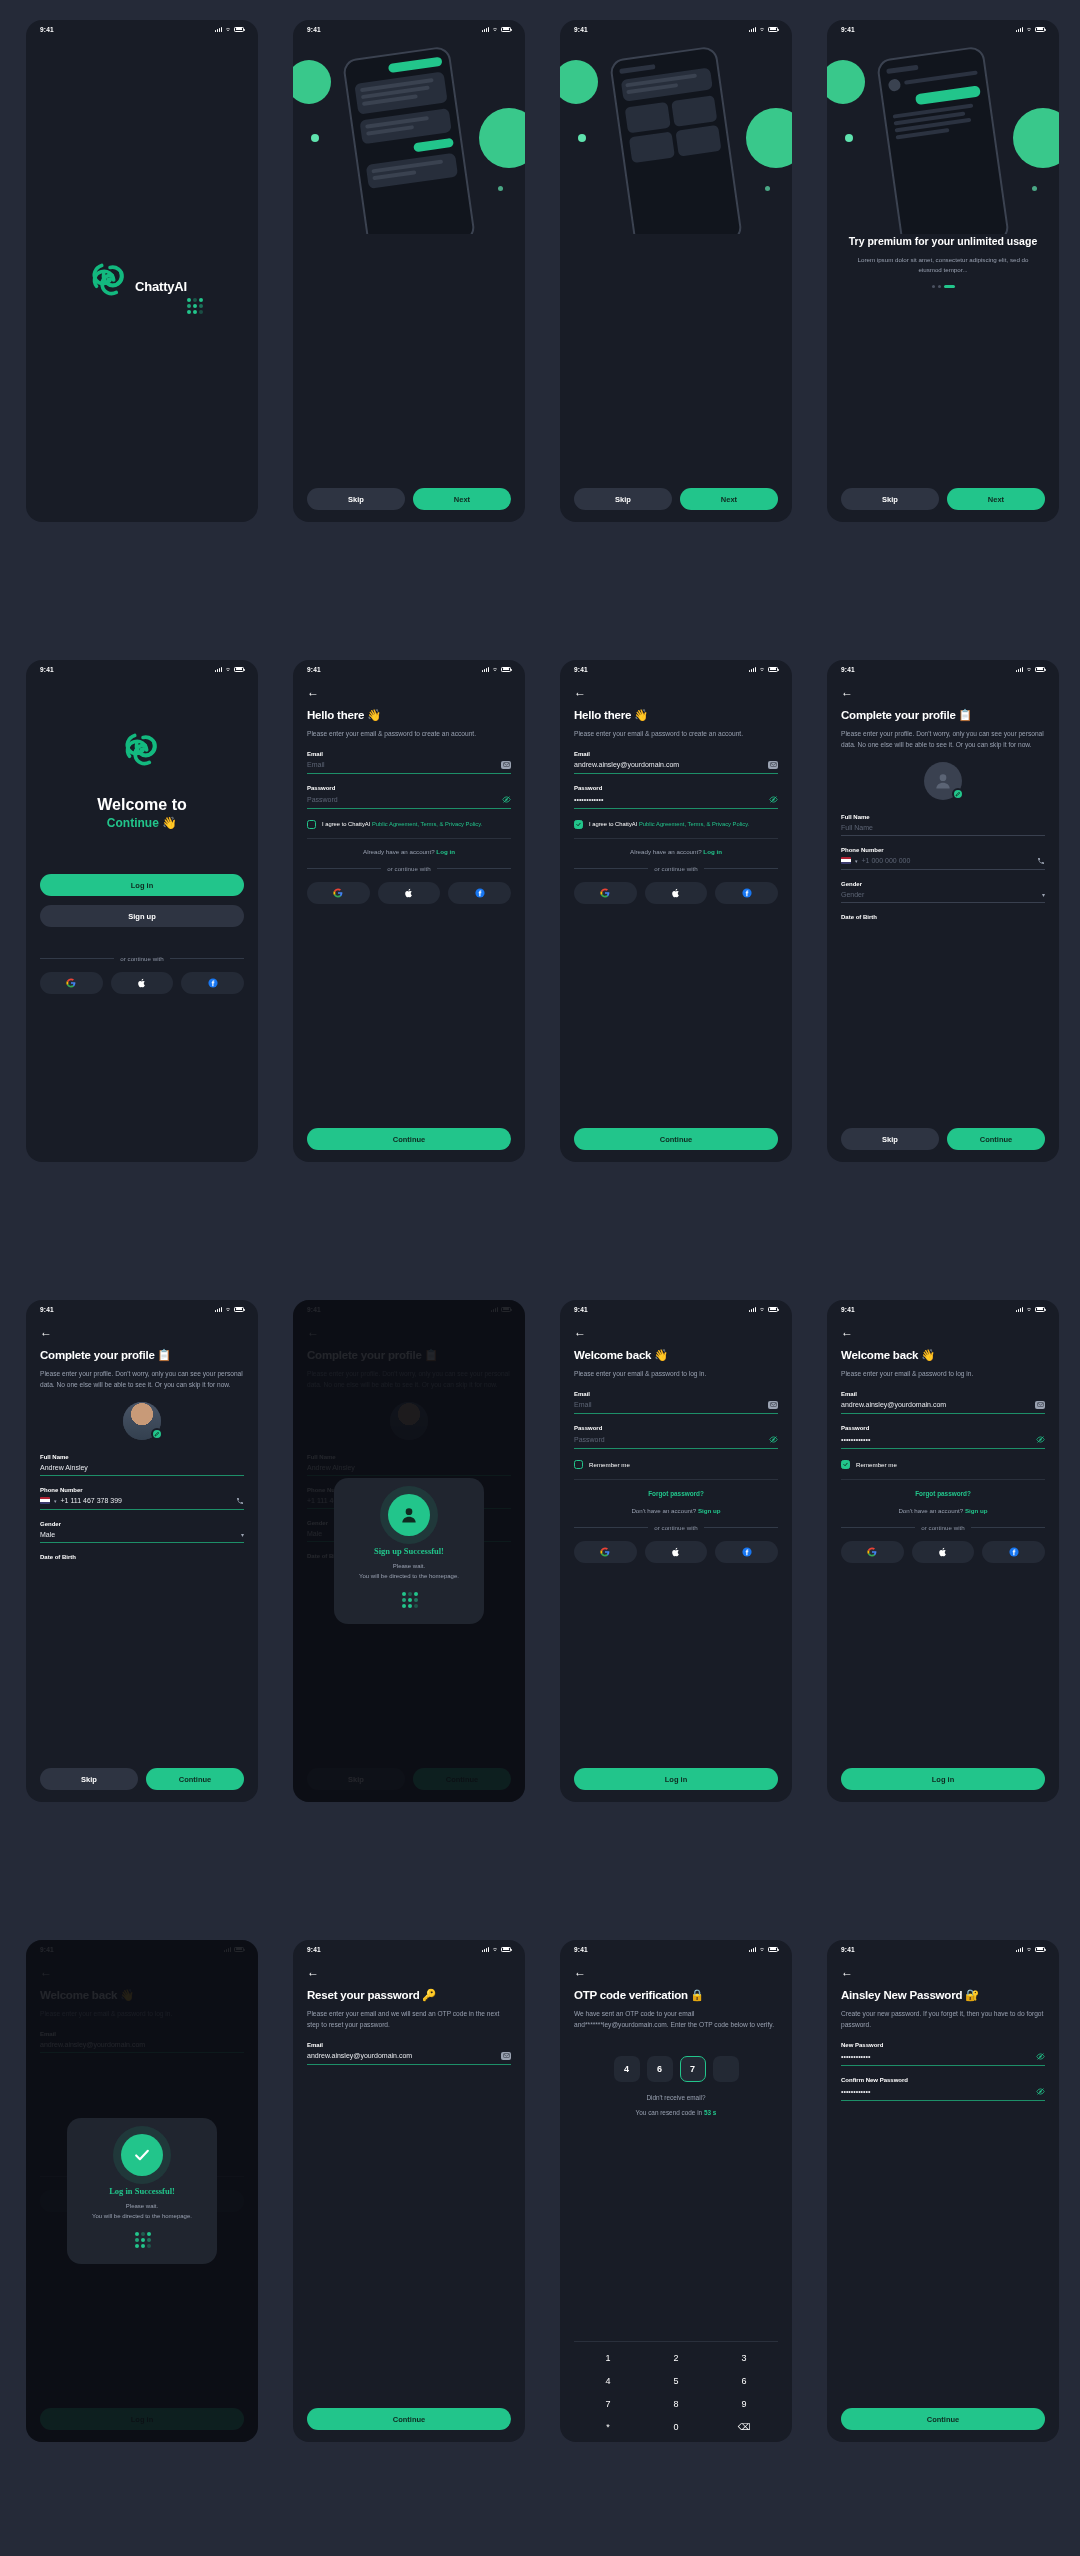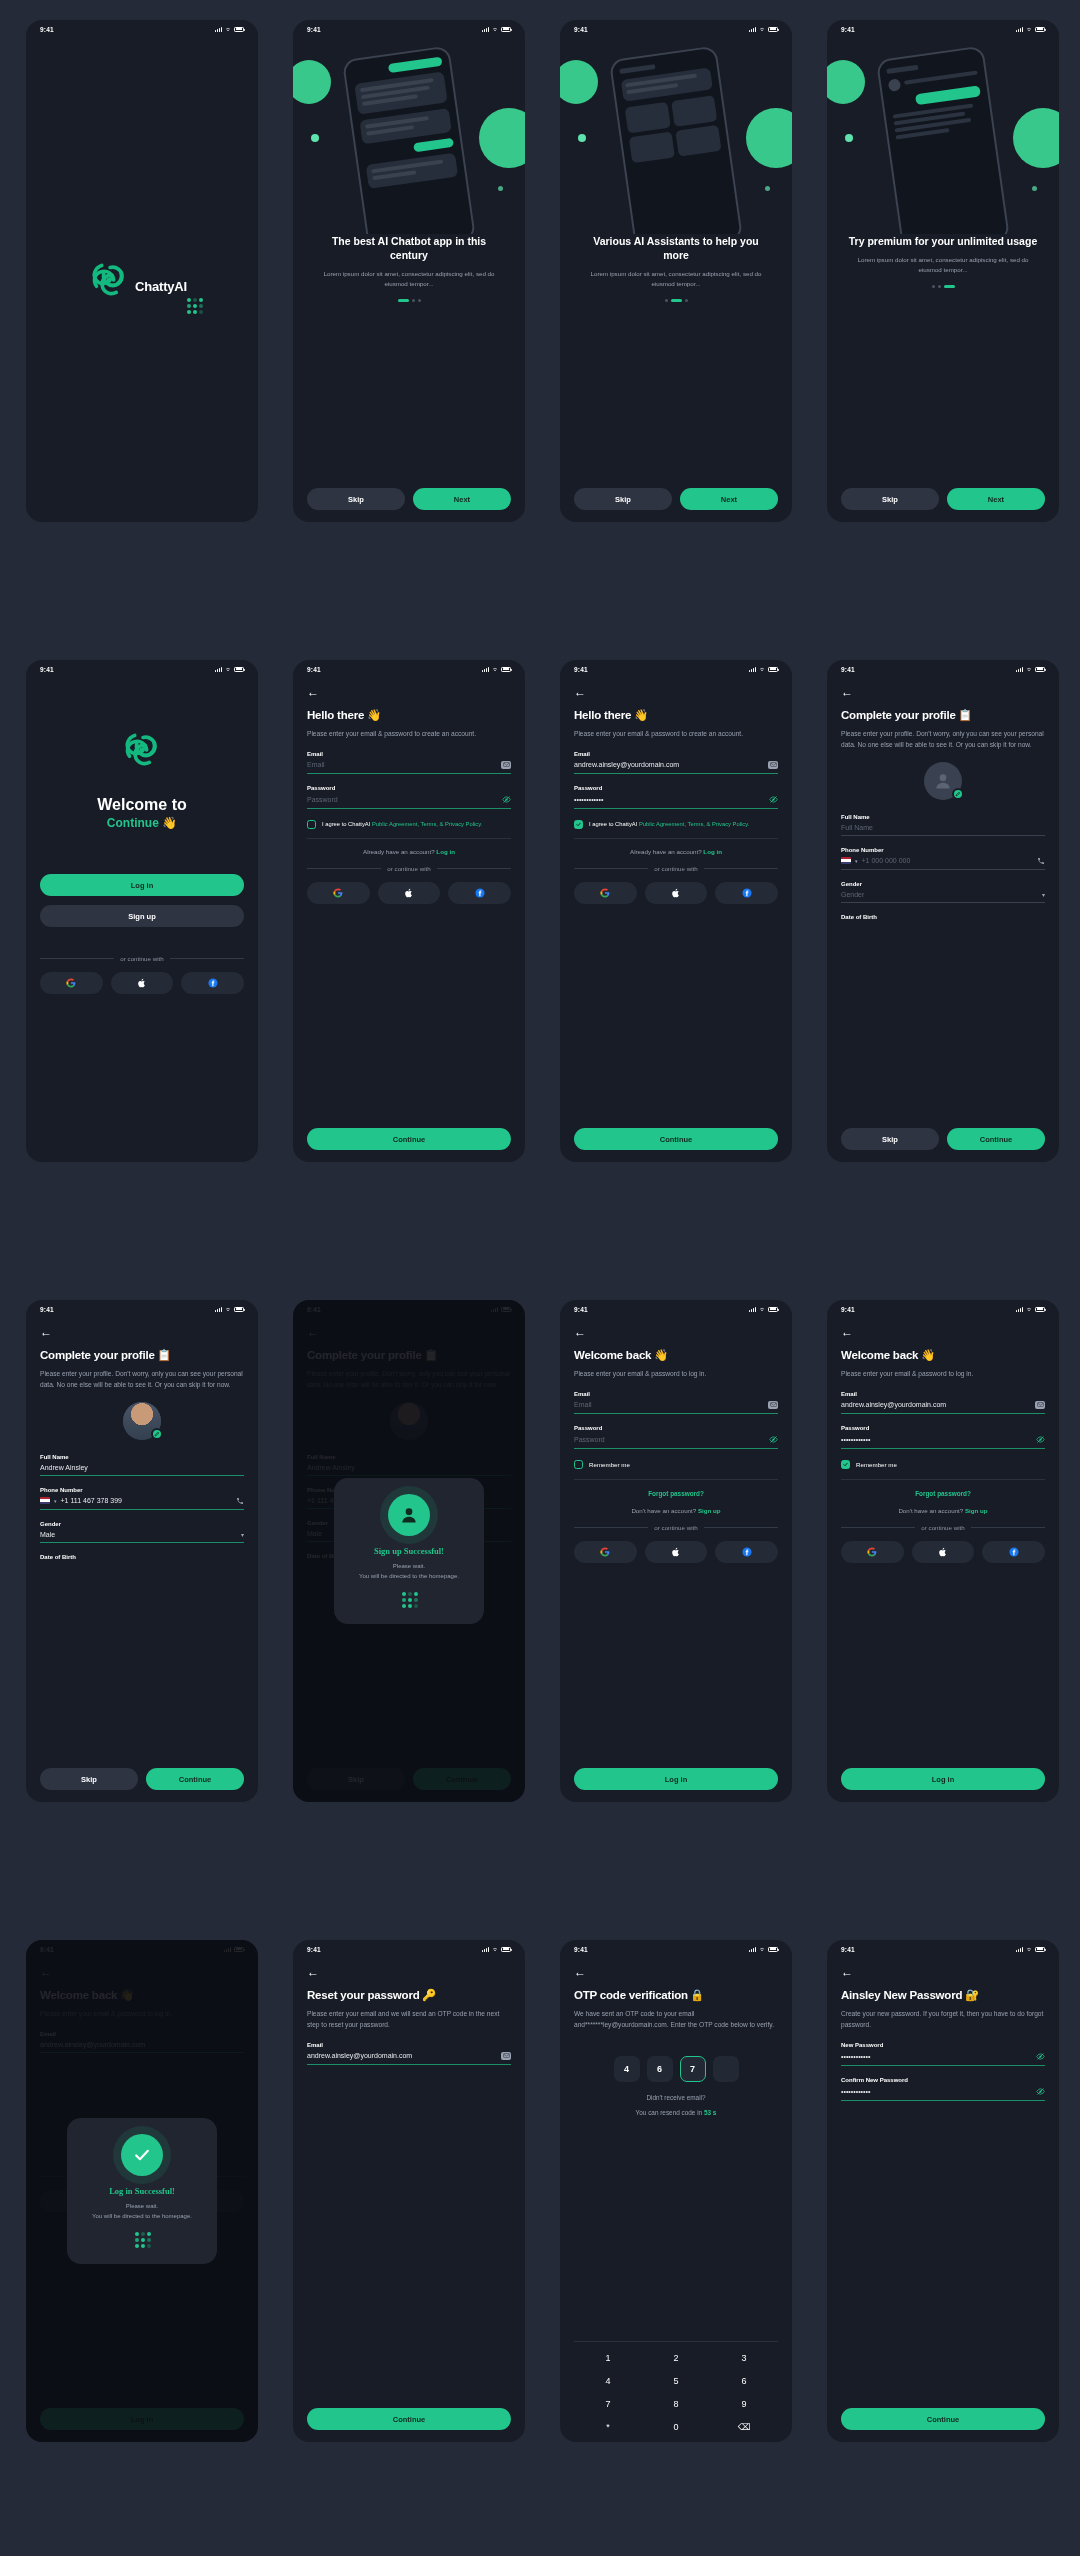--- a/index.html
+++ b/index.html
@@ -233,29 +233,20 @@
               <div class="mock-line" style="width:60%"></div>
             </div>
           <div class="mock-green" style="width:45%"></div>
           <div class="mock-bub">
               <div class="mock-line" style="width:90%"></div>
               <div class="mock-line" style="width:55%"></div>
             </div>
         </div>
       </div>
       <div class="body">
-        <div class="ob-text">
-          <div class="ob-title">The best AI Chatbot app in this century</div>
-          <div class="ob-sub">Lorem ipsum dolor sit amet, consectetur adipiscing elit, sed do eiusmod tempor...</div>
-          <div class="dots">
-              <i class="on"></i>
-              <i></i>
-              <i></i>
-            </div>
-        </div>
         <div class="bottom ob-btns">
           <div class="btn ghost">Skip</div>
           <div class="btn primary">Next</div>
         </div>
       </div>
     </div>
   </div>
 
   <div class="cell">
     <div class="phone">
@@ -288,29 +279,20 @@
             </div>
           <div style="display:grid;grid-template-columns:1fr 1fr;gap:4px">
             <div style="background:#272e3b;border-radius:5px;height:26px"></div>
             <div style="background:#272e3b;border-radius:5px;height:26px"></div>
             <div style="background:#272e3b;border-radius:5px;height:26px"></div>
             <div style="background:#272e3b;border-radius:5px;height:26px"></div>
           </div>
         </div>
       </div>
       <div class="body">
-        <div class="ob-text">
-          <div class="ob-title">Various AI Assistants to help you more</div>
-          <div class="ob-sub">Lorem ipsum dolor sit amet, consectetur adipiscing elit, sed do eiusmod tempor...</div>
-          <div class="dots">
-              <i></i>
-              <i class="on"></i>
-              <i></i>
-            </div>
-        </div>
         <div class="bottom ob-btns">
           <div class="btn ghost">Skip</div>
           <div class="btn primary">Next</div>
         </div>
       </div>
     </div>
   </div>
 
   <div class="cell">
     <div class="phone">

